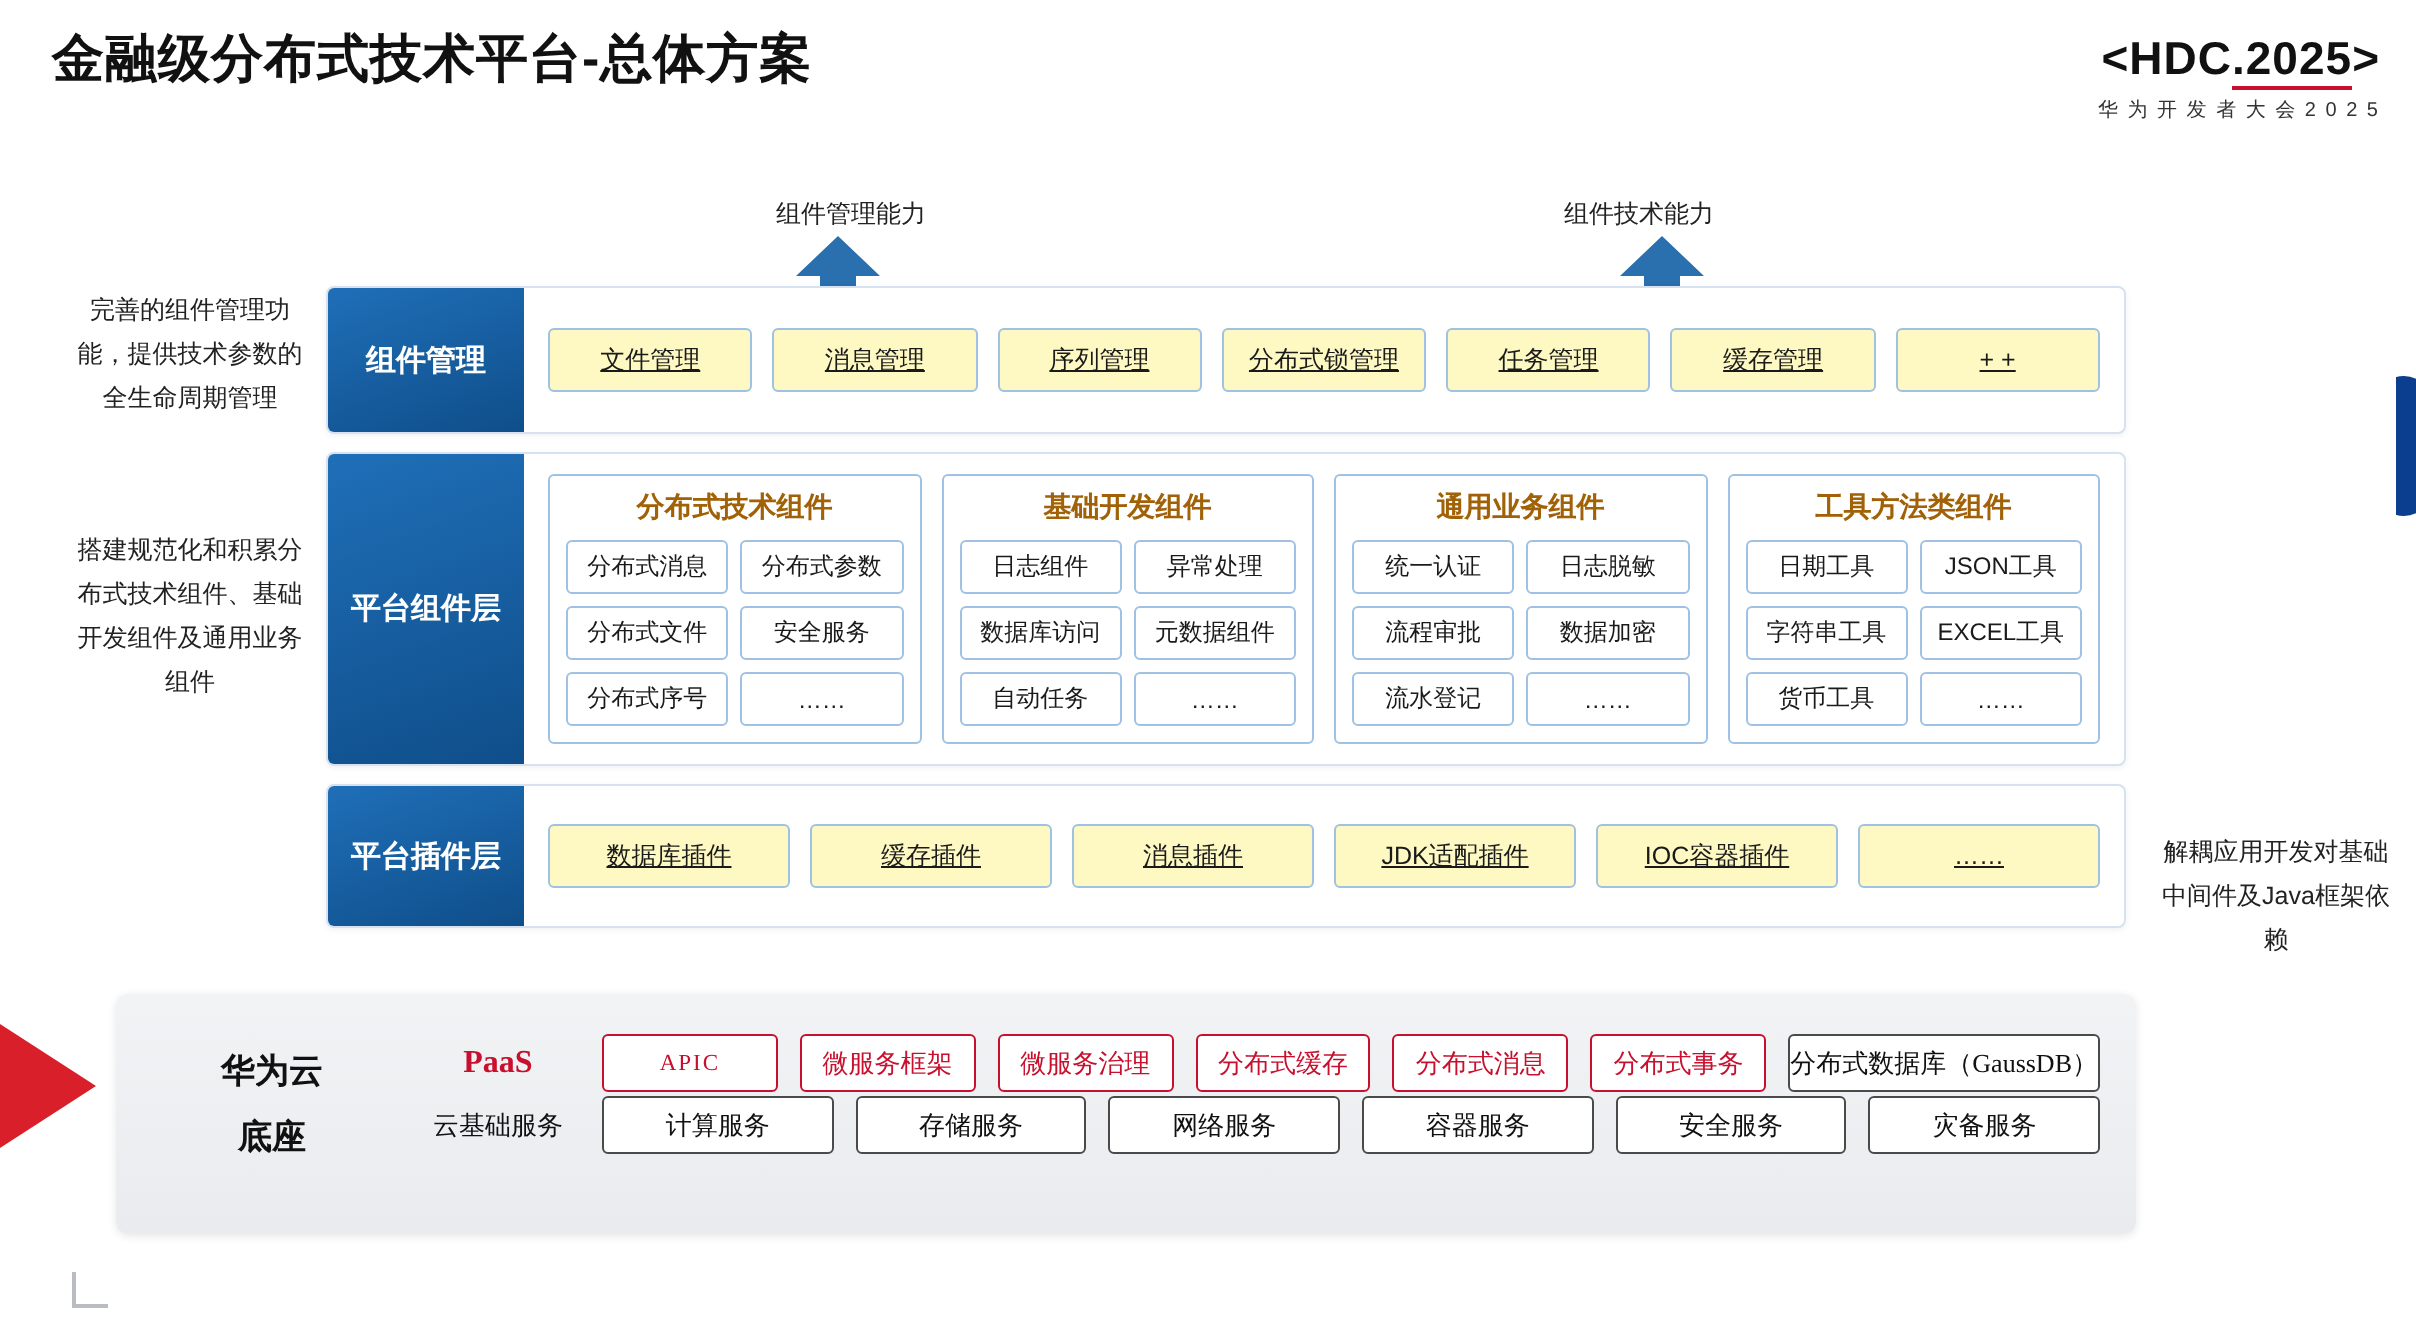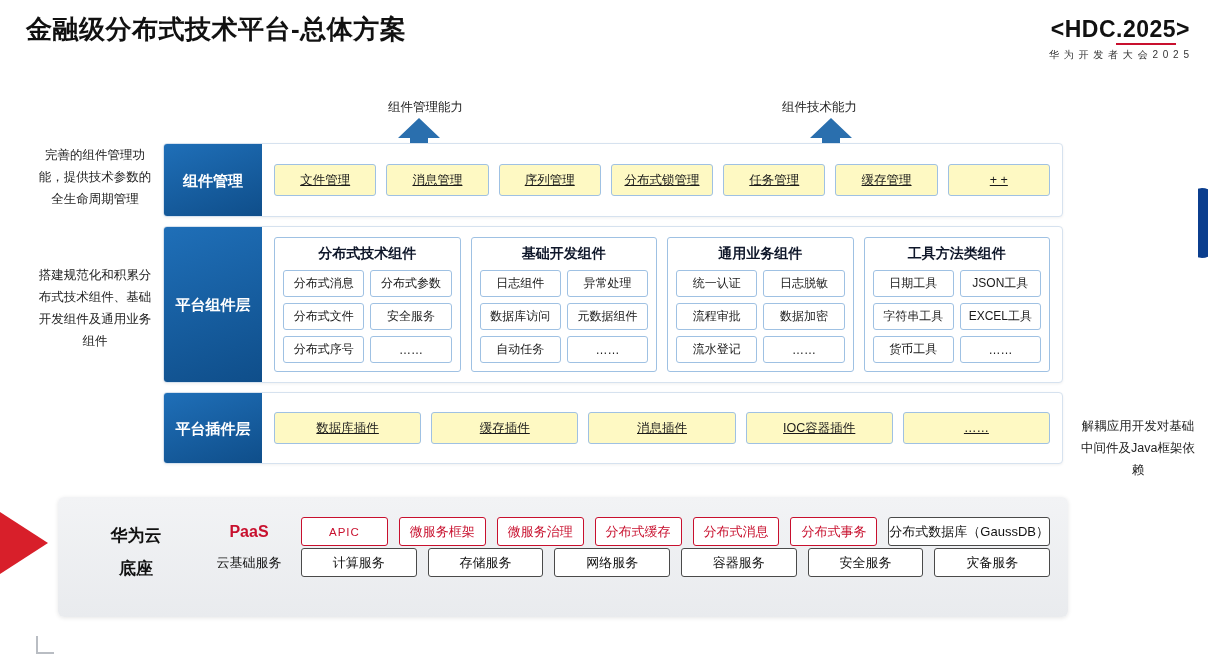--- a/index.html
+++ b/index.html
@@ -158,21 +158,21 @@
   .group {
     flex: 1;
     border: 1px solid #9fc1e3;
     border-radius: 3px;
     padding: 7px 8px 8px 8px;
   }
   .group-title {
     text-align: center;
     font-size: 14px;
     font-weight: bold;
-    color: #0f172a;
+    color: #a16207;
     margin-bottom: 7px;
   }
   .group-grid {
     display: grid;
     grid-template-columns: 1fr 1fr;
     gap: 6px;
   }
   .cell {
     border: 1px solid #9fc1e3;
     border-radius: 3px;
@@ -192,20 +192,21 @@
   
   .paas-panel {
     position: absolute;
     left: 58px;
     top: 497px;
     width: 1010px;
     height: 120px;
     background: linear-gradient(180deg, #f2f3f5 0%, #e9ebee 100%);
     border-radius: 6px 6px 6px 6px;
     box-shadow: 0 1px 4px rgba(0,0,0,0.10);
+    font-family: Liberation Serif, serif;
   }
   .paas-title {
     position: absolute;
     left: 22px;
     top: 22px;
     width: 112px;
     text-align: center;
     font-size: 17px;
     font-weight: bold;
     color: #111111;
@@ -407,20 +408,21 @@
   <div class="band" id="band-plugin">
     <div class="band-label">
       <span>平台</span>
       <span>插件层</span>
     </div>
     <div class="band-body">
       <div class="chip-row">
         <div class="chip">数据库插件</div>
         <div class="chip">缓存插件</div>
         <div class="chip">消息插件</div>
+        <div class="chip">JDK适配插件</div>
         <div class="chip">IOC容器插件</div>
         <div class="chip">……</div>
       </div>
     </div>
   </div>
 
 </div>
 
 <div class="paas-panel">
   <div class="paas-title">

